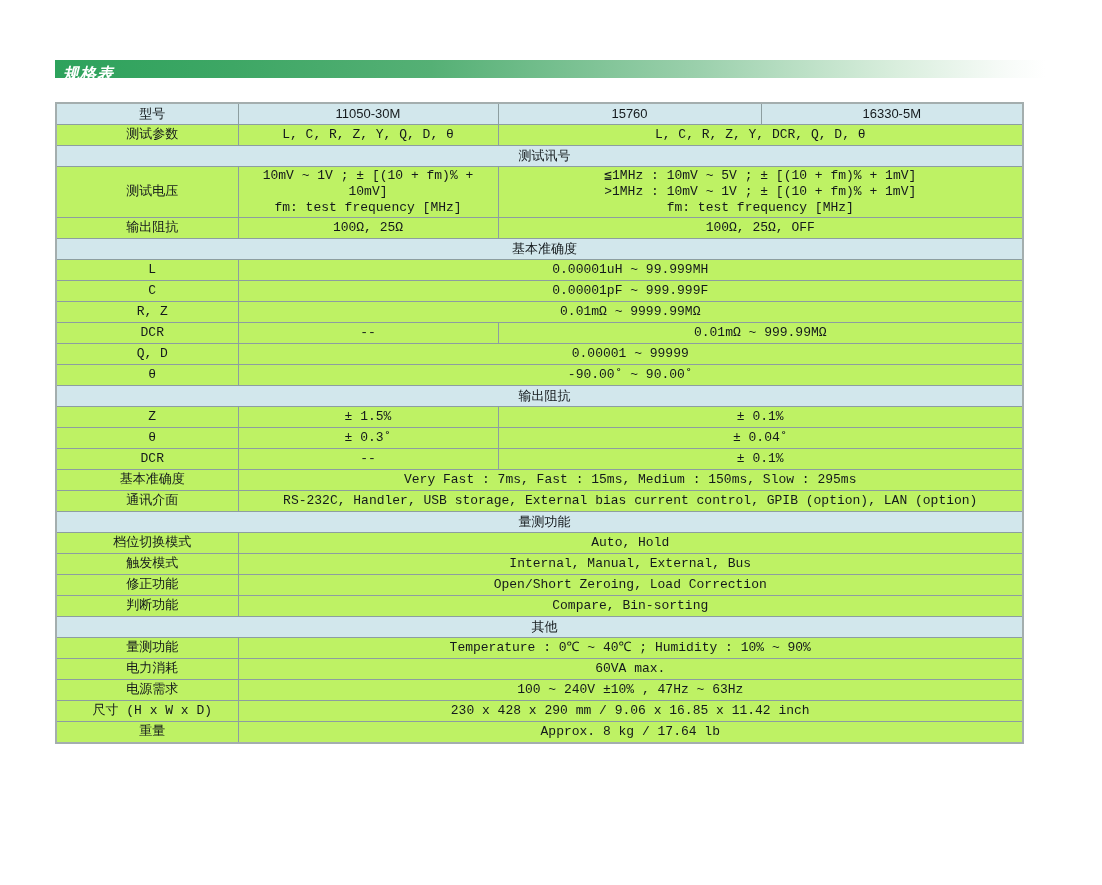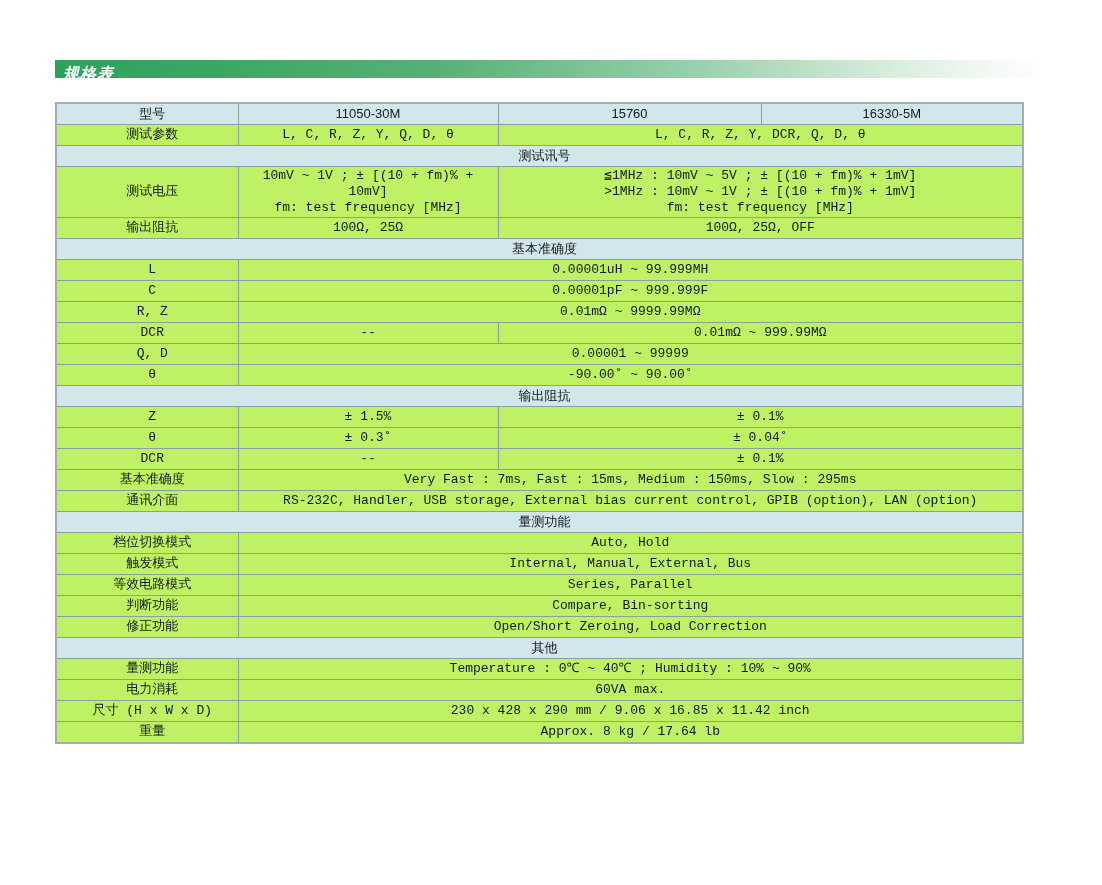--- a/index.html
+++ b/index.html
@@ -165,41 +165,41 @@
       </tr>
       <tr>
         <td class="label">档位切换模式</td>
         <td colspan="3" class="value">Auto, Hold</td>
       </tr>
       <tr>
         <td class="label">触发模式</td>
         <td colspan="3" class="value">Internal, Manual, External, Bus</td>
       </tr>
       <tr>
-        <td class="label">等效电路模式</td>
-        <td colspan="3" class="value">Series, Parallel</td>
+        <td class="label">修正功能</td>
+        <td colspan="3" class="value">Open/Short Zeroing, Load Correction</td>
       </tr>
       <tr>
         <td class="label">判断功能</td>
         <td colspan="3" class="value">Compare,  Bin-sorting</td>
       </tr>
       <tr>
-        <td class="label">修正功能</td>
-        <td colspan="3" class="value">Open/Short Zeroing, Load Correction</td>
-      </tr>
-      <tr>
         <td colspan="4" class="section">其他</td>
       </tr>
       <tr>
         <td class="label">量测功能</td>
         <td colspan="3" class="value">Temperature : 0℃ ~ 40℃ ; Humidity : 10% ~ 90%</td>
       </tr>
       <tr>
         <td class="label">电力消耗</td>
         <td colspan="3" class="value">60VA max.</td>
+      </tr>
+      <tr>
+        <td class="label">电源需求</td>
+        <td colspan="3" class="value">100 ~ 240V ±10% , 47Hz ~ 63Hz</td>
       </tr>
       <tr>
         <td class="label">尺寸 (H x W x D)</td>
         <td colspan="3" class="value">230 x 428 x 290 mm / 9.06 x 16.85 x 11.42 inch</td>
       </tr>
       <tr>
         <td class="label">重量</td>
         <td colspan="3" class="value">Approx. 8 kg / 17.64 lb</td>
       </tr>
     </tbody>

